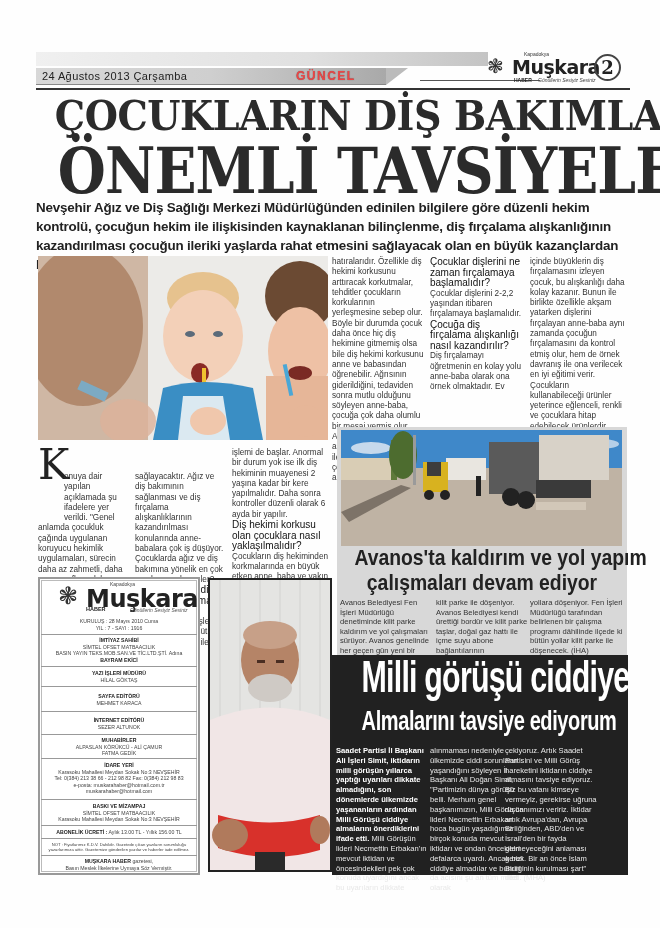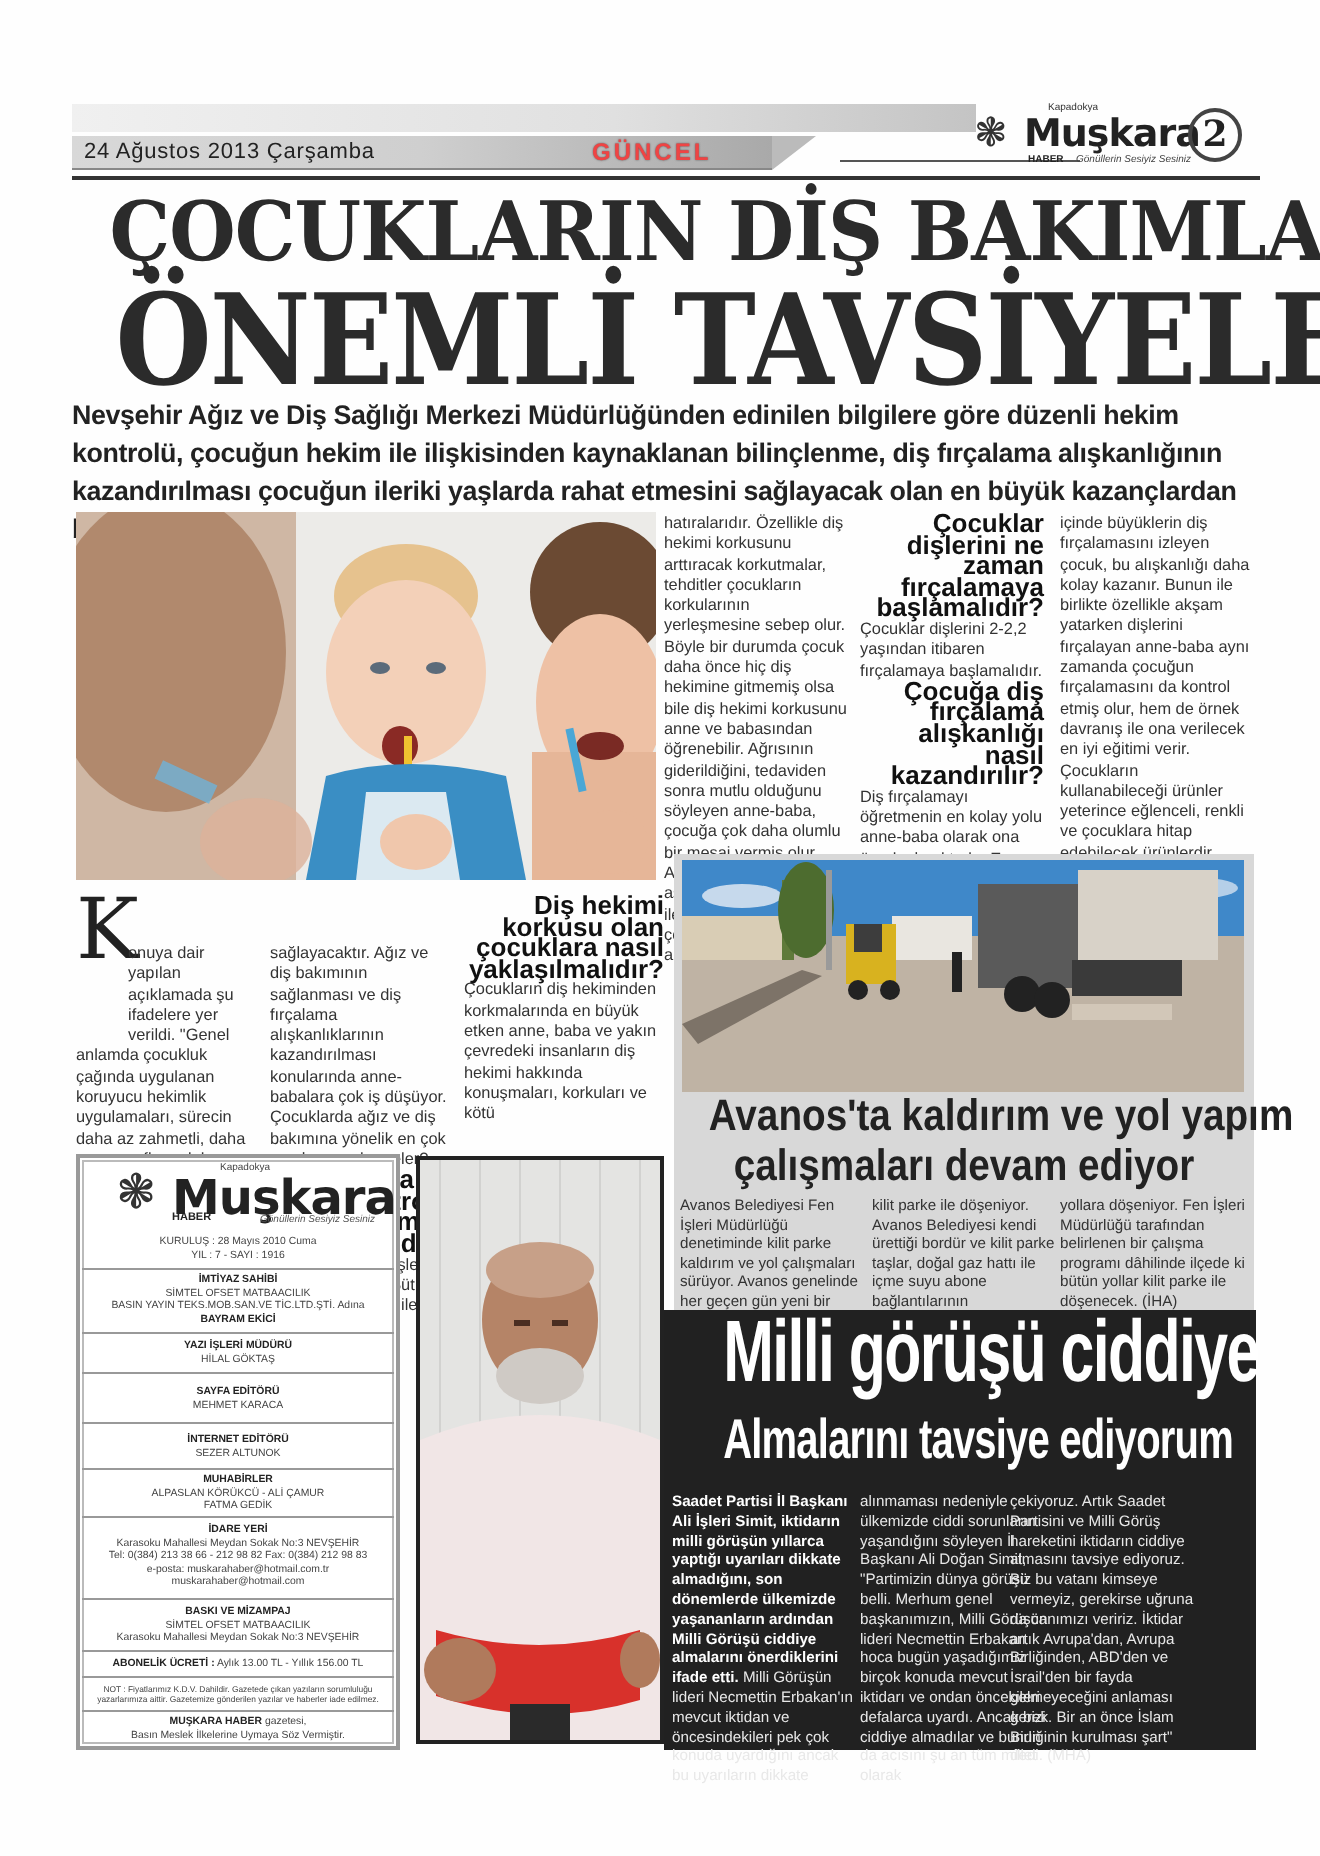--- a/index.html
+++ b/index.html
@@ -26,21 +26,21 @@
   
   .hl{left:34px;width:594px;text-align:center;font-family:"DejaVu Serif",serif;font-weight:bold;color:#2b2b2b;white-space:nowrap;}
   #hl1{top:92px;font-size:41px;letter-spacing:-.5px;transform:scaleX(.93);transform-origin:center;}
   #hl2{top:136px;font-size:60px;letter-spacing:-1px;transform:scaleX(.92) scaleY(1.05);transform-origin:center;}
   #lead{left:36px;top:198px;width:594px;font-size:13.4px;font-weight:bold;line-height:19px;color:#222;letter-spacing:-.2px;}
 
   
   #photo1{left:38px;top:256px;width:290px;height:184px;overflow:hidden;background:#e9e7e4;}
 
   .col{font-size:8.2px;line-height:10.3px;color:#333;}
-  .col b{display:block;font-weight:bold;color:#111;font-size:13px;line-height:10.6px;text-align:right;}
+  .col b{display:block;font-weight:normal;color:#111;font-size:10px;line-height:10.6px;}
   #c-a{left:332px;top:257px;width:92px;}
   #c-b{left:430px;top:257px;width:92px;}
   #c-c{left:530px;top:257px;width:95px;}
   #c-d{left:38px;top:472px;width:92px;}
   #c-e{left:135px;top:448px;width:90px;margin-top:24px;}
   #c-f{left:232px;top:448px;width:100px;}
   #dropcap{left:38px;top:444px;font-size:42px;line-height:42px;font-family:"DejaVu Serif",serif;color:#222;}
   #c-d .indent{display:block;padding-left:26px;}
 
   
@@ -140,20 +140,21 @@
 <div class="abs col" id="c-d">
   <span class="indent">onuya dair yapılan açıklamada şu ifadelere yer verildi. "Genel</span>
   <span>anlamda çocukluk çağında uygulanan koruyucu hekimlik uygulamaları, sürecin daha az zahmetli, daha az masraflı ve daha az ağrılı olmasını sağlar. Bu nedenle 0-18 yaş diş sağlığı ağırlıklı koruyucu hekimlik olmak üzere, tedavilerde başta masraflı görünse de uzun vadede masrafların azalmasını</span>
 </div>
 <div class="abs col" id="c-e">
   <span>sağlayacaktır. Ağız ve diş bakımının sağlanması ve diş fırçalama alışkanlıklarının kazandırılması konularında anne-babalara çok iş düşüyor. Çocuklarda ağız ve diş bakımına yönelik en çok sorulan sorular neler?</span>
   <b>Çocuklarda ilk diş kontrolü ne zaman yapılmalıdır?</b>
   <span>6-8 ayda ilk süt dişleri sürmeye başlar. Süt dişlerinin sürmesi ile birlikte temizlik</span>
 </div>
 <div class="abs col" id="c-f">
+  <span>işlemi de başlar. Anormal bir durum yok ise ilk diş hekiminin muayenesi 2 yaşına kadar bir kere yapılmalıdır. Daha sonra kontroller düzenli olarak 6 ayda bir yapılır.</span>
   <b>Diş hekimi korkusu olan çocuklara nasıl yaklaşılmalıdır?</b>
   <span>Çocukların diş hekiminden korkmalarında en büyük etken anne, baba ve yakın çevredeki insanların diş hekimi hakkında konuşmaları, korkuları ve kötü</span>
 </div>
 
 <div class="abs" id="avanos-box"></div>
 <div class="abs" id="photo2">
   <svg width="281" height="116" viewBox="0 0 281 116">
     <rect width="281" height="40" fill="#3f88c9"></rect>
     <ellipse cx="30" cy="18" rx="20" ry="6" fill="#e8eef5" opacity=".8"></ellipse>
     <ellipse cx="260" cy="14" rx="18" ry="5" fill="#e8eef5" opacity=".7"></ellipse>

